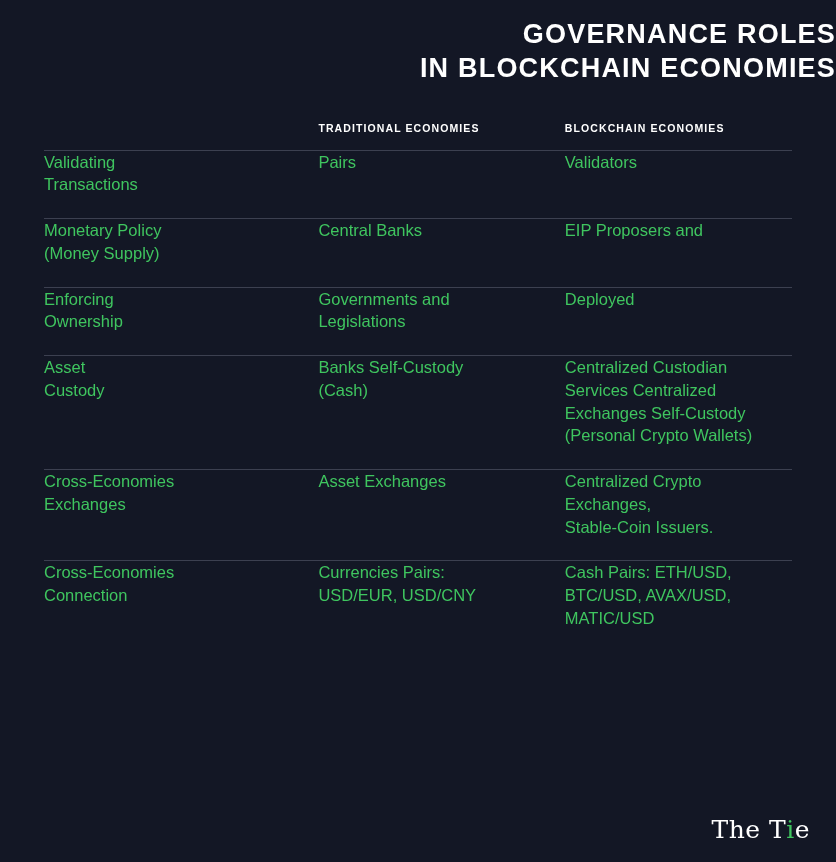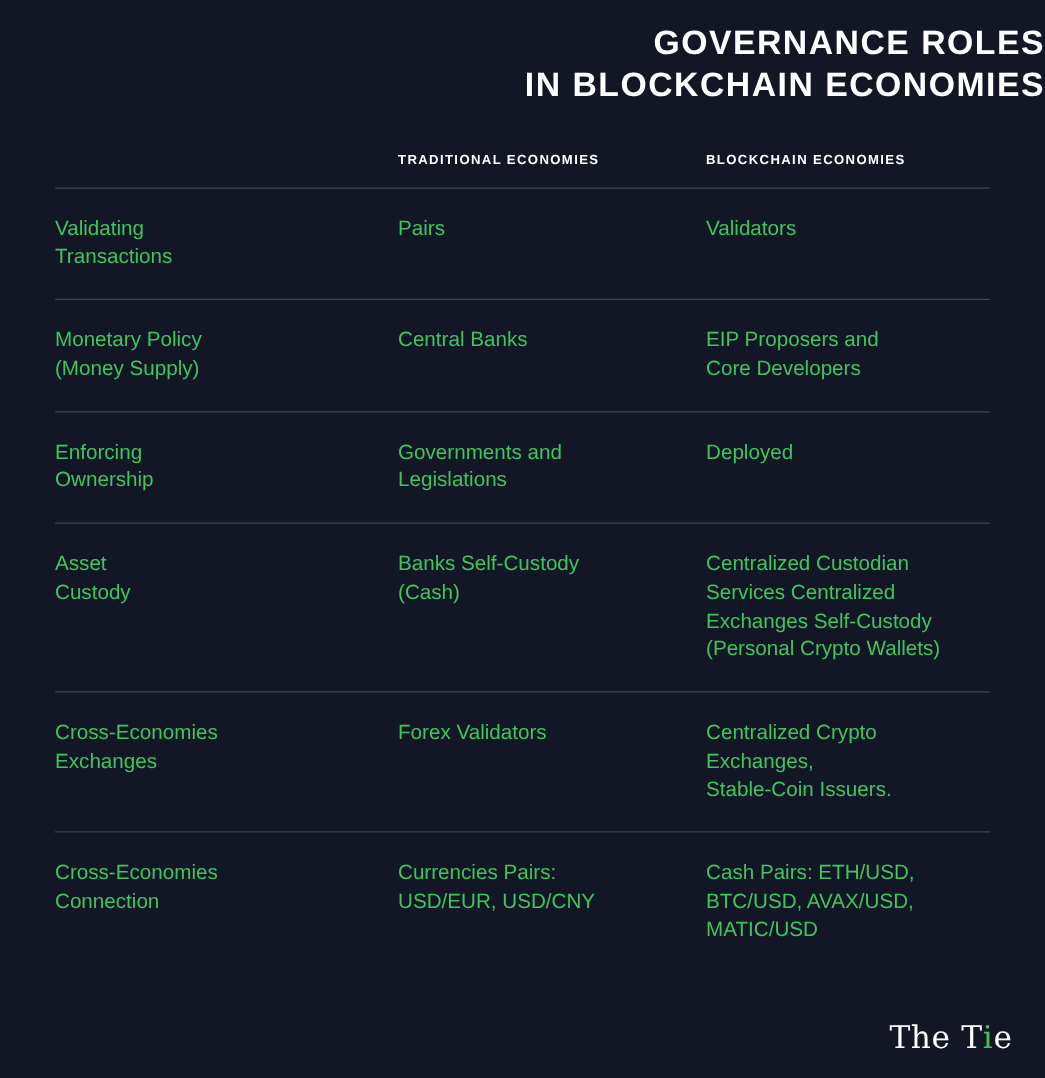--- a/index.html
+++ b/index.html
@@ -56,21 +56,20 @@
     font-weight: bold;
     letter-spacing: 1.1px;
     text-transform: uppercase;
   }
   .divider {
     height: 1px;
     background: #3c4050;
     width: 100%;
   }
   .body-row {
-    padding-top: 21px;
     padding-bottom: 22px;
   }
   .body-cell {
     color: #3fc55f;
     font-size: 16.5px;
     line-height: 1.38;
   }
   .body-cell span {
     display: block;
     white-space: nowrap;
@@ -124,21 +123,20 @@
     <div class="row body-row">
       <div class="cell c0 body-cell">
         <span>Monetary Policy</span>
         <span>(Money Supply)</span>
       </div>
       <div class="cell c1 body-cell">
         <span>Central Banks</span>
       </div>
       <div class="cell c2 body-cell">
         <span>EIP Proposers and</span>
-        <span>Core Developers</span>
       </div>
     </div>
     <div class="divider"></div>
 
     <div class="row body-row">
       <div class="cell c0 body-cell">
         <span>Enforcing</span>
         <span>Ownership</span>
       </div>
       <div class="cell c1 body-cell">
@@ -168,21 +166,21 @@
       </div>
     </div>
     <div class="divider"></div>
 
     <div class="row body-row">
       <div class="cell c0 body-cell">
         <span>Cross-Economies</span>
         <span>Exchanges</span>
       </div>
       <div class="cell c1 body-cell">
-        <span>Forex Validators</span>
+        <span>Asset Exchanges</span>
       </div>
       <div class="cell c2 body-cell">
         <span>Centralized Crypto</span>
         <span>Exchanges,</span>
         <span>Stable-Coin Issuers.</span>
       </div>
     </div>
     <div class="divider"></div>
 
     <div class="row body-row">

